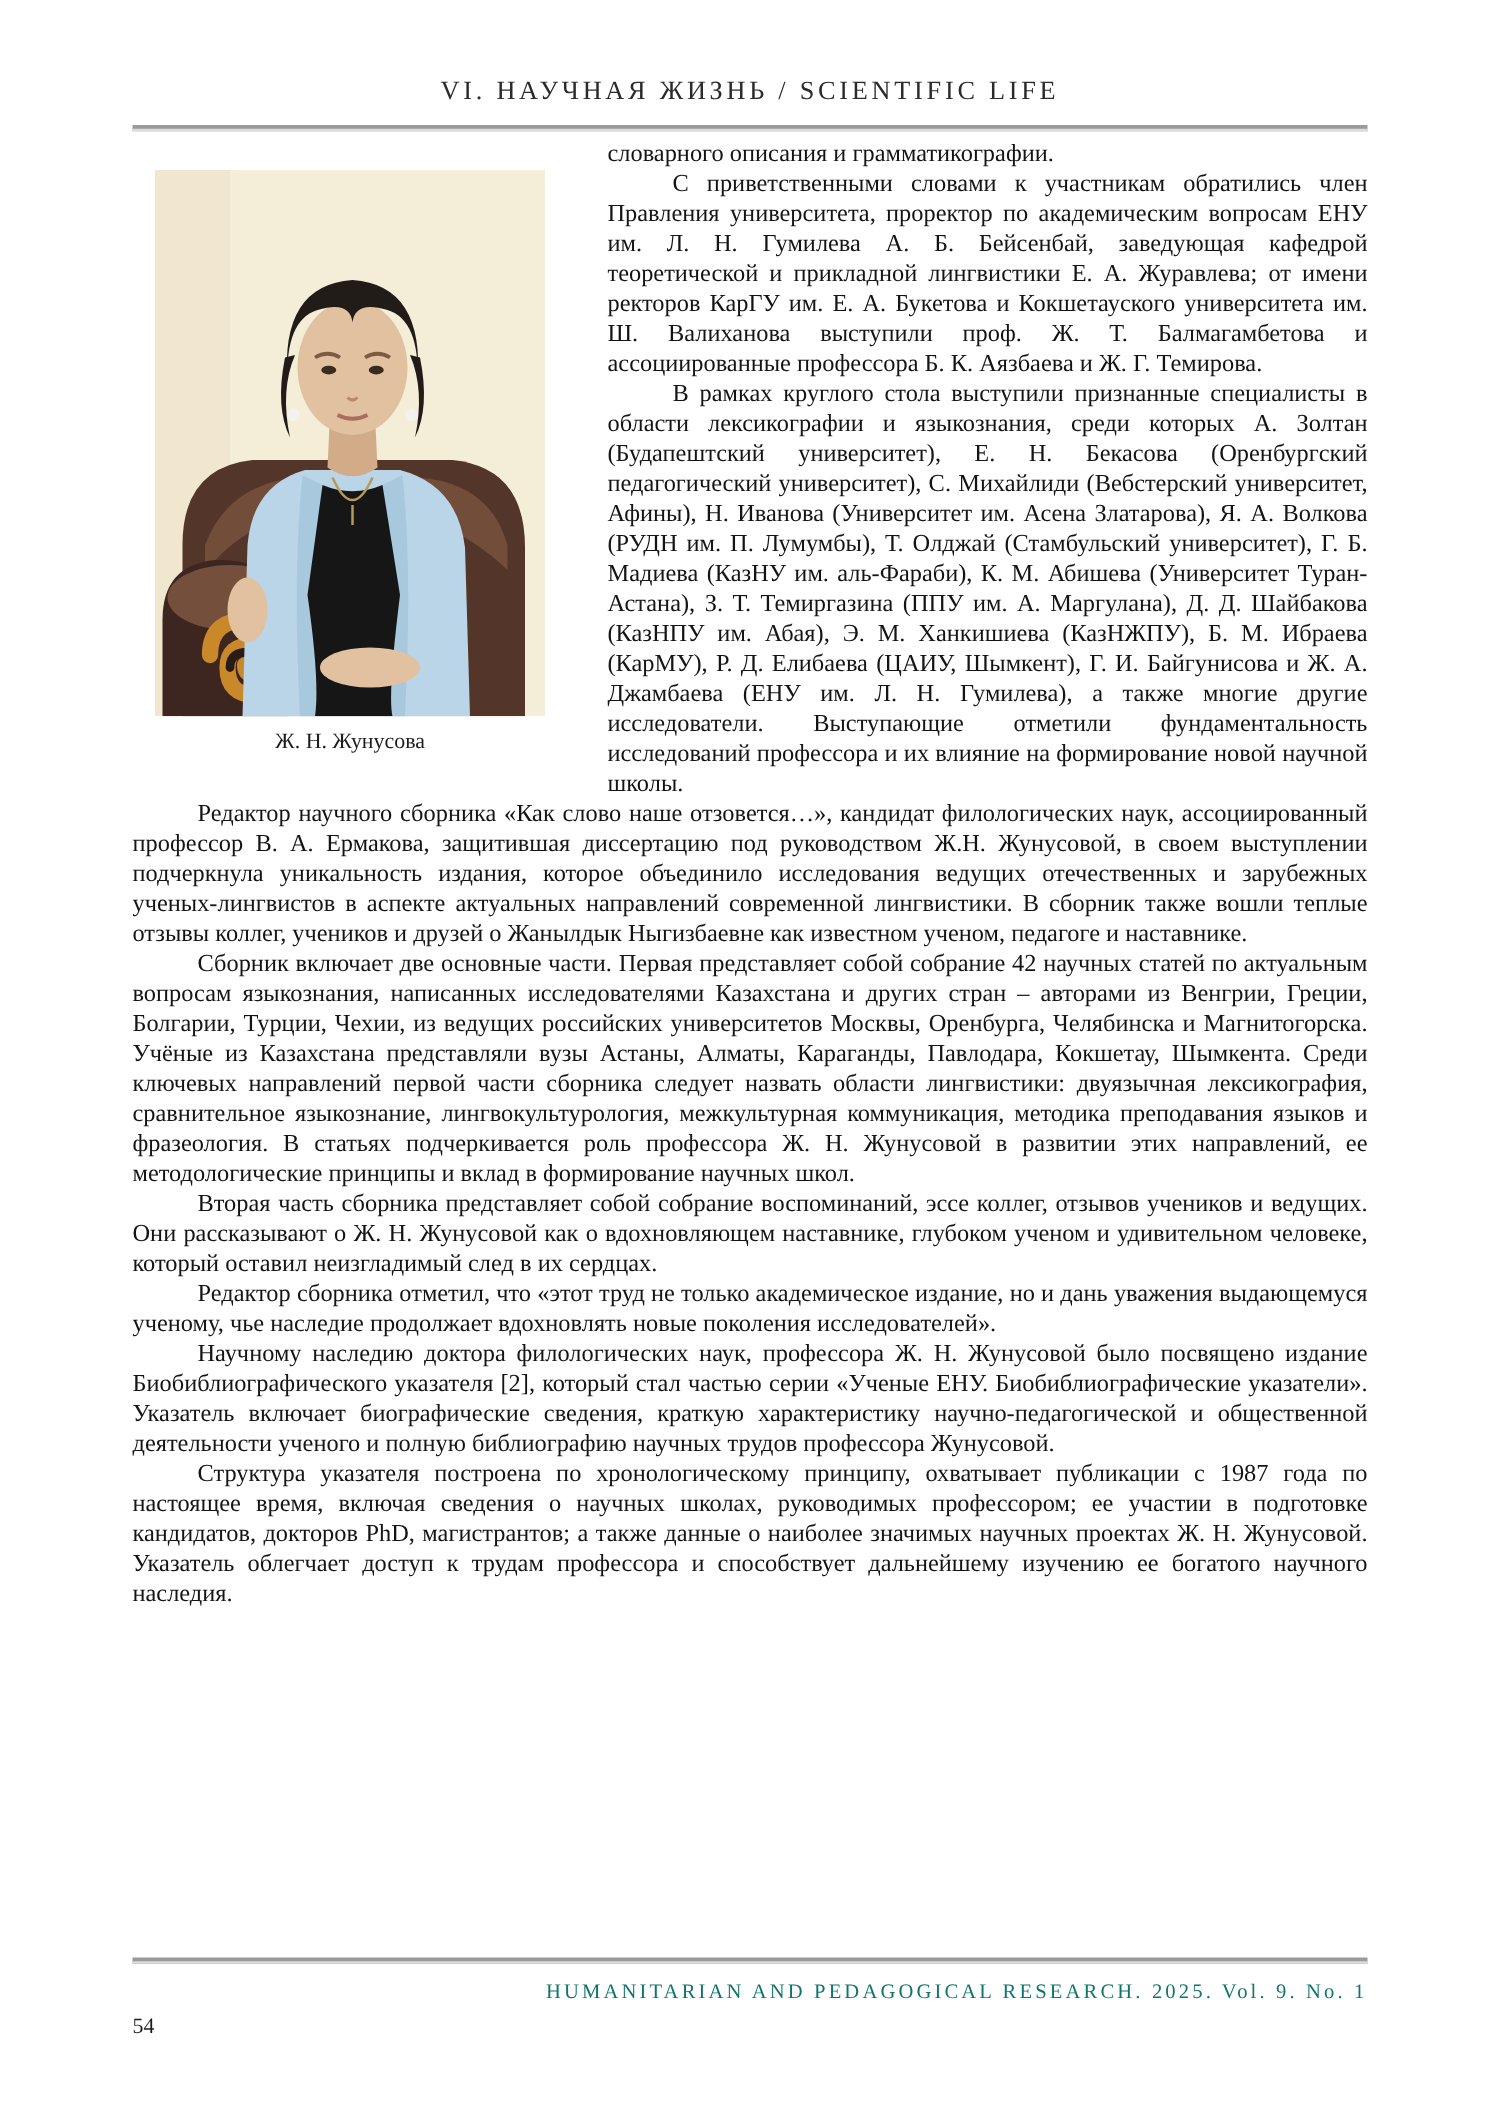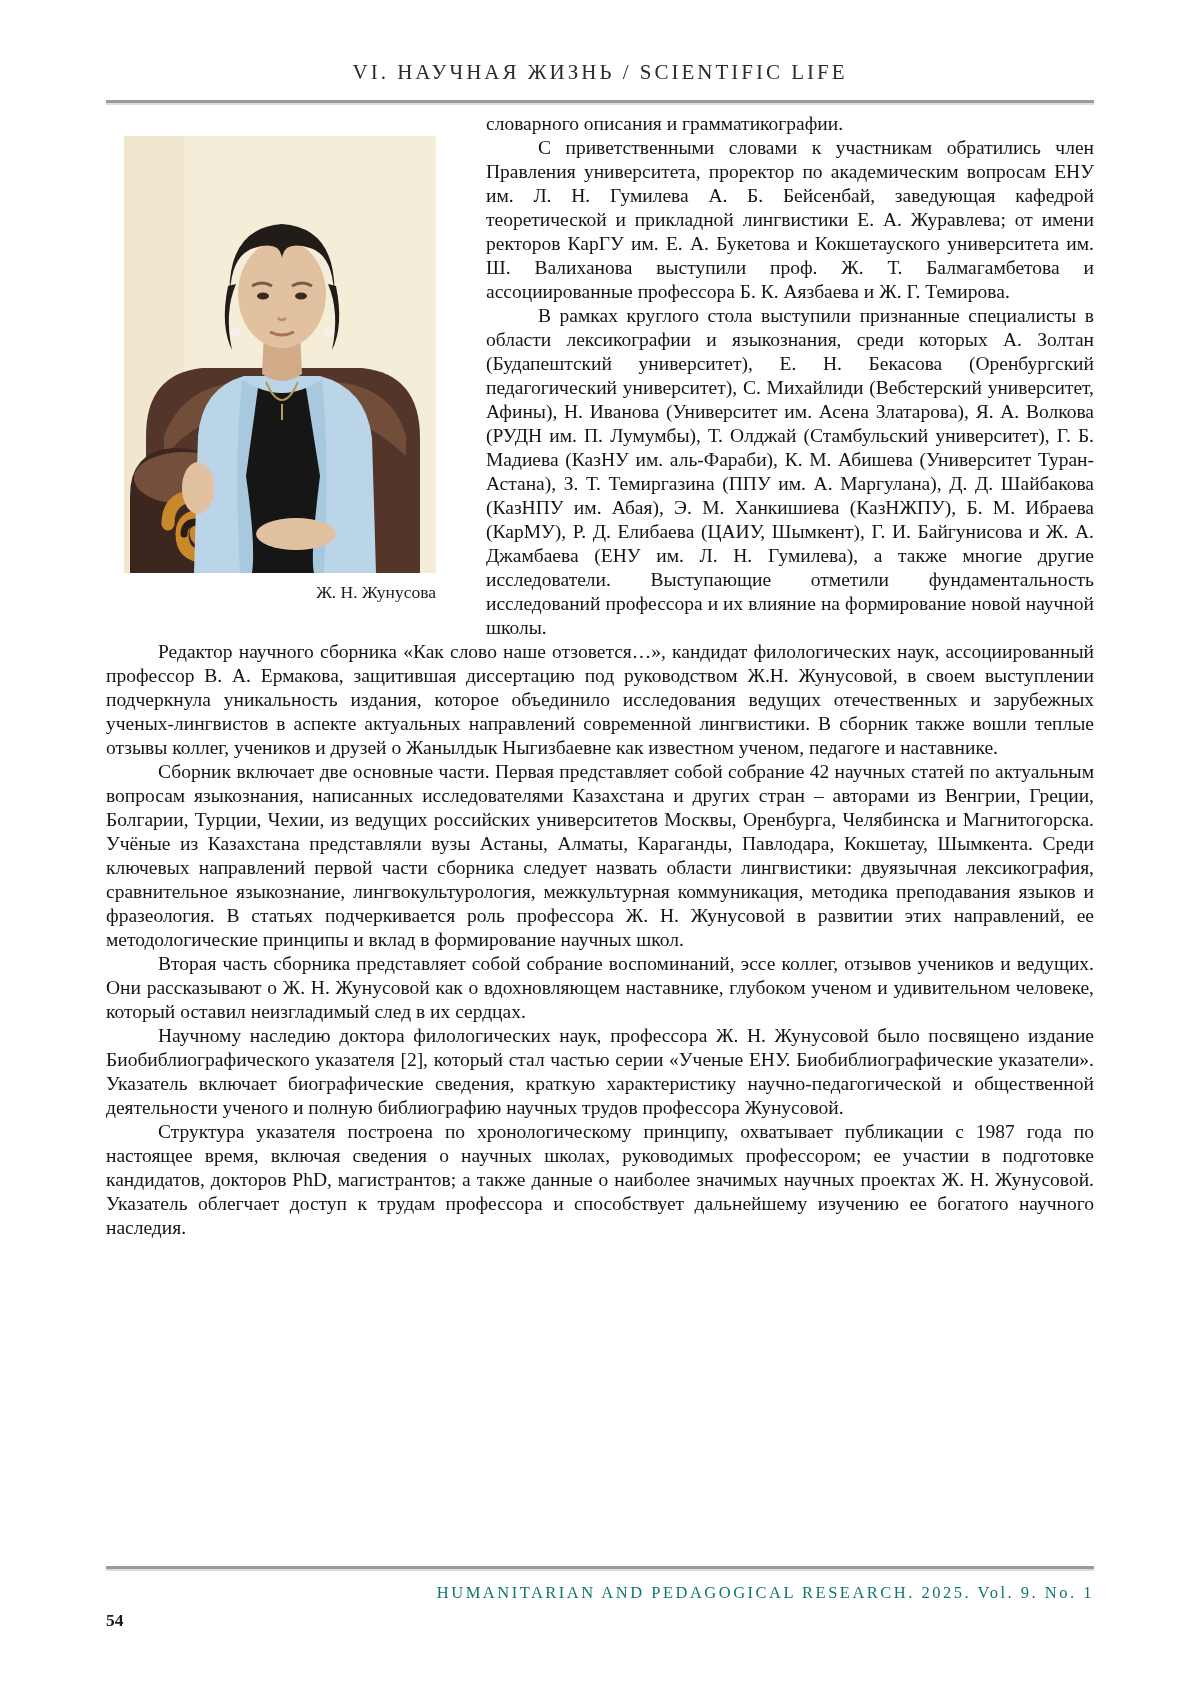--- a/index.html
+++ b/index.html
@@ -36,42 +36,41 @@
   .article p{margin:0;text-indent:52px;}
   .article p.first{text-indent:0;}
   figure.photo-figure{
     float:left;
     width:312px;
     margin:24px 50px 14px 18px;
     padding:0;
   }
   figure.photo-figure svg{display:block;width:312px;height:437px;}
   figure.photo-figure figcaption{
-    text-align:right;
+    text-align:center;
     font-size:17.5px;
     padding-top:7px;
     color:#1c1c1c;
     text-indent:0;
   }
   
   .footer{position:absolute;left:106px;right:106px;top:1566px;}
   .journal-line{
     margin-top:12px;
     text-align:right;
     font-size:16.5px;
     letter-spacing:2.5px;
     color:#0f766e;
     white-space:nowrap;
   }
   .page-number{
     margin-top:7px;
     font-size:17.5px;
     text-align:left;
     color:#1c1c1c;
-    font-weight:bold;
   }
 </style>
 </head>
 <body>
 
 <div class="page">
 
   <header class="content">
     <div class="running-head">VI. НАУЧНАЯ ЖИЗНЬ / SCIENTIFIC LIFE</div>
     <hr class="rule">
@@ -125,20 +124,21 @@
       </svg>
       <figcaption>Ж. Н. Жунусова</figcaption>
     </figure>
 
     <p class="first">словарного описания и грамматикографии.</p>
     <p>С приветственными словами к участникам обратились член Правления университета, проректор по академическим вопросам ЕНУ им. Л. Н. Гумилева А. Б. Бейсенбай, заведующая кафедрой теоретической и прикладной лингвистики Е. А. Журавлева; от имени ректоров КарГУ им. Е. А. Букетова и Кокшетауского университета им. Ш. Валиханова выступили проф. Ж. Т. Балмагамбетова и ассоциированные профессора Б. К. Аязбаева и Ж. Г. Темирова.</p>
     <p>В рамках круглого стола выступили признанные специалисты в области лексикографии и языкознания, среди которых А. Золтан (Будапештский университет), Е. Н. Бекасова (Оренбургский педагогический университет), С. Михайлиди (Вебстерский университет, Афины), Н. Иванова (Университет им. Асена Златарова), Я. А. Волкова (РУДН им. П. Лумумбы), Т. Олджай (Стамбульский университет), Г. Б. Мадиева (КазНУ им. аль-Фараби), К. М. Абишева (Университет Туран-Астана), З. Т. Темиргазина (ППУ им. А. Маргулана), Д. Д. Шайбакова (КазНПУ им. Абая), Э. М. Ханкишиева (КазНЖПУ), Б. М. Ибраева (КарМУ), Р. Д. Елибаева (ЦАИУ, Шымкент), Г. И. Байгунисова и Ж. А. Джамбаева (ЕНУ им. Л. Н. Гумилева), а также многие другие исследователи. Выступающие отметили фундаментальность исследований профессора и их влияние на формирование новой научной школы.</p>
     <p>Редактор научного сборника «Как слово наше отзовется…», кандидат филологических наук, ассоциированный профессор В. А. Ермакова, защитившая диссертацию под руководством Ж.Н. Жунусовой, в своем выступлении подчеркнула уникальность издания, которое объединило исследования ведущих отечественных и зарубежных ученых-лингвистов в аспекте актуальных направлений современной лингвистики. В сборник также вошли теплые отзывы коллег, учеников и друзей о Жанылдык Ныгизбаевне как известном ученом, педагоге и наставнике.</p>
     <p>Сборник включает две основные части. Первая представляет собой собрание 42 научных статей по актуальным вопросам языкознания, написанных исследователями Казахстана и других стран – авторами из Венгрии, Греции, Болгарии, Турции, Чехии, из ведущих российских университетов Москвы, Оренбурга, Челябинска и Магнитогорска. Учёные из Казахстана представляли вузы Астаны, Алматы, Караганды, Павлодара, Кокшетау, Шымкента. Среди ключевых направлений первой части сборника следует назвать области лингвистики: двуязычная лексикография, сравнительное языкознание, лингвокультурология, межкультурная коммуникация, методика преподавания языков и фразеология. В статьях подчеркивается роль профессора Ж. Н. Жунусовой в развитии этих направлений, ее методологические принципы и вклад в формирование научных школ.</p>
     <p>Вторая часть сборника представляет собой собрание воспоминаний, эссе коллег, отзывов учеников и ведущих. Они рассказывают о Ж. Н. Жунусовой как о вдохновляющем наставнике, глубоком ученом и удивительном человеке, который оставил неизгладимый след в их сердцах.</p>
+    <p>Редактор сборника отметил, что «этот труд не только академическое издание, но и дань уважения выдающемуся ученому, чье наследие продолжает вдохновлять новые поколения исследователей».</p>
     <p>Научному наследию доктора филологических наук, профессора Ж. Н. Жунусовой было посвящено издание Биобиблиографического указателя [2], который стал частью серии «Ученые ЕНУ. Биобиблиографические указатели». Указатель включает биографические сведения, краткую характеристику научно-педагогической и общественной деятельности ученого и полную библиографию научных трудов профессора Жунусовой.</p>
     <p>Структура указателя построена по хронологическому принципу, охватывает публикации с 1987 года по настоящее время, включая сведения о научных школах, руководимых профессором; ее участии в подготовке кандидатов, докторов PhD, магистрантов; а также данные о наиболее значимых научных проектах Ж. Н. Жунусовой. Указатель облегчает доступ к трудам профессора и способствует дальнейшему изучению ее богатого научного наследия.</p>
   </main>
 
   <footer class="footer">
     <hr class="rule" style="margin-top:0;">
     <div class="journal-line">HUMANITARIAN AND PEDAGOGICAL RESEARCH. 2025. Vol. 9. No. 1</div>
     <div class="page-number">54</div>
   </footer>
 

